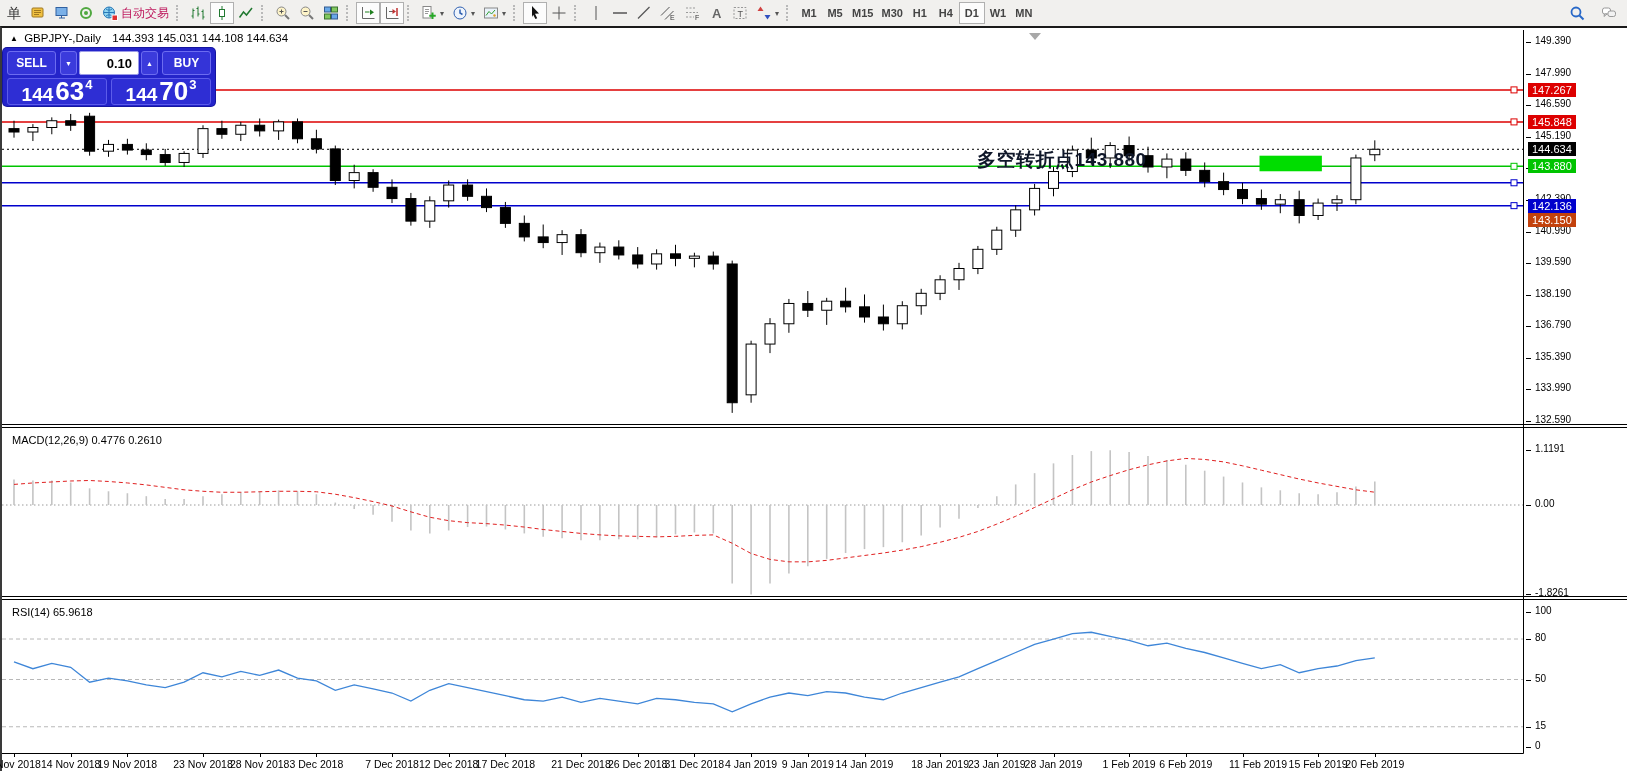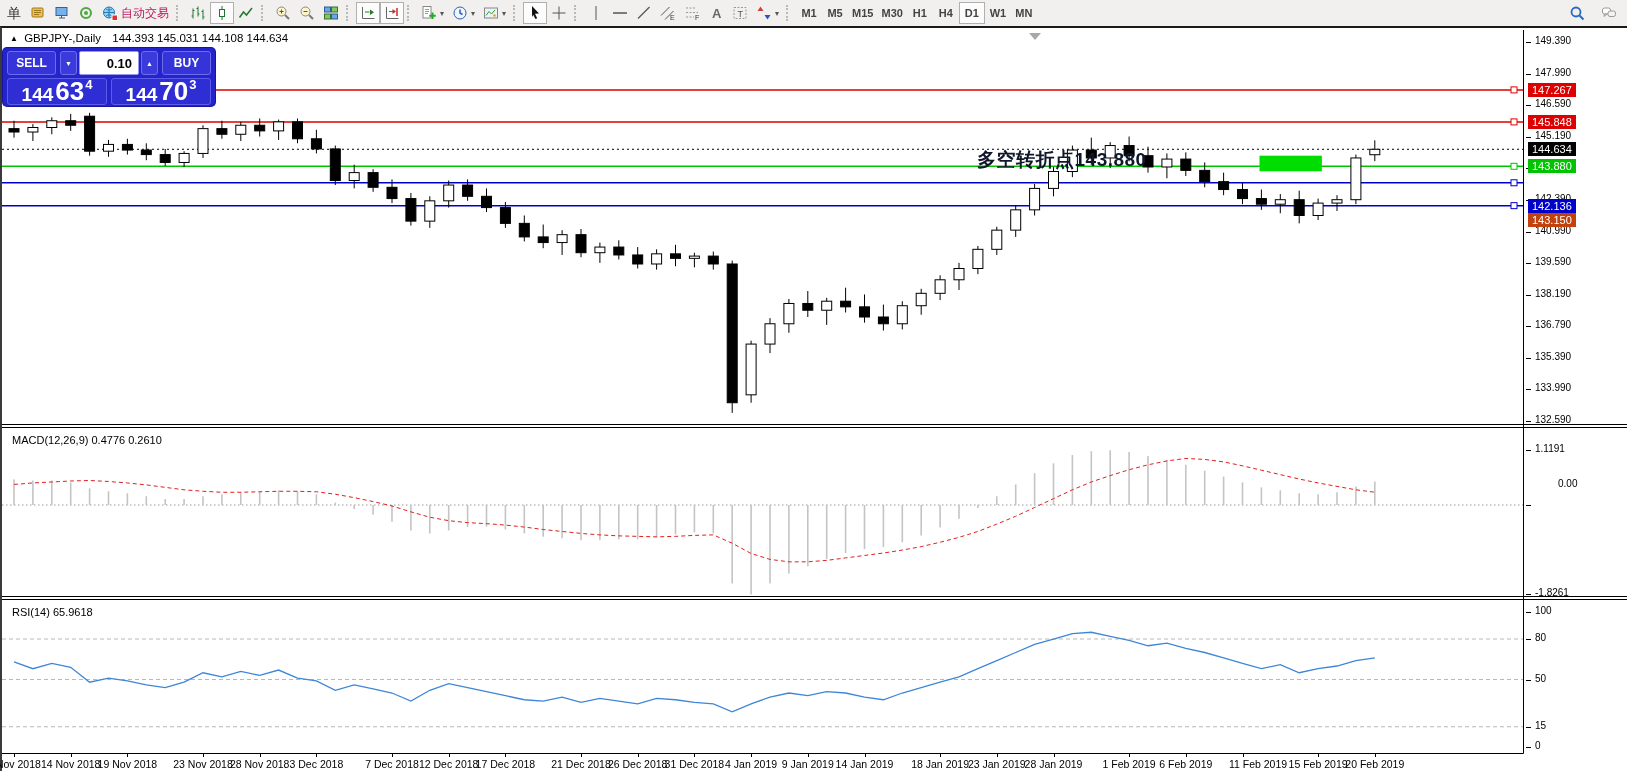--- a/index.html
+++ b/index.html
@@ -694,21 +694,21 @@
       <div class="ptick-label" style="top: 289.25px;">136.790</div>
       <div class="ptick-mark" style="top: 327.833px;"></div>
       <div class="ptick-label" style="top: 320.833px;">135.390</div>
       <div class="ptick-mark" style="top: 359.417px;"></div>
       <div class="ptick-label" style="top: 352.417px;">133.990</div>
       <div class="ptick-mark" style="top: 391px;"></div>
       <div class="ptick-label" style="top: 384px;">132.590</div>
       <div class="ptick-mark" style="top: 420.164px;"></div>
       <div class="ptick-label" style="top: 413.164px;">1.1191</div>
       <div class="ptick-mark" style="top: 475px;"></div>
-      <div class="ptick-label" style="top: 448px; margin-left: 23px;">0.00</div>
+      <div class="ptick-label" style="top: 468px;">0.00</div>
       <div class="ptick-mark" style="top: 564.479px;"></div>
       <div class="ptick-label" style="top: 557.479px;">-1.8261</div>
       <div class="ptick-mark" style="top: 582px;"></div>
       <div class="ptick-label" style="top: 575px;">100</div>
       <div class="ptick-mark" style="top: 609px;"></div>
       <div class="ptick-label" style="top: 602px;">80</div>
       <div class="ptick-mark" style="top: 649.5px;"></div>
       <div class="ptick-label" style="top: 642.5px;">50</div>
       <div class="ptick-mark" style="top: 696.75px;"></div>
       <div class="ptick-label" style="top: 689.75px;">15</div>

